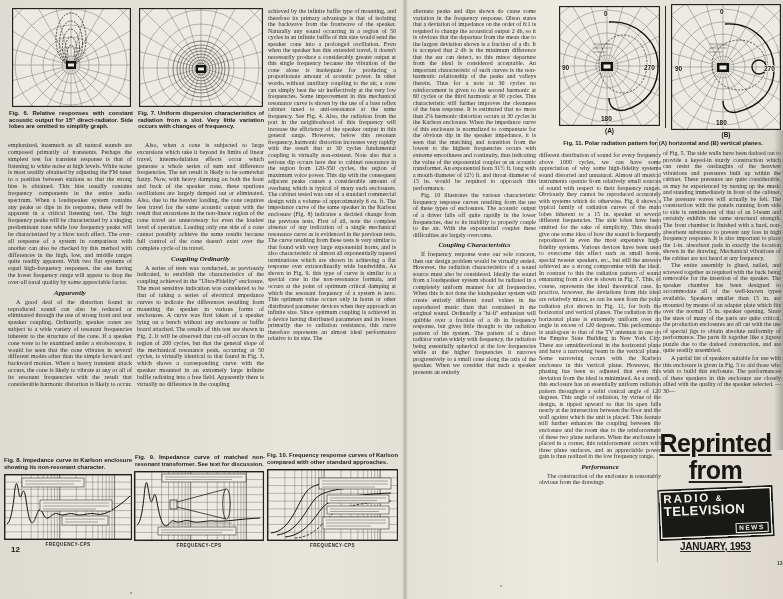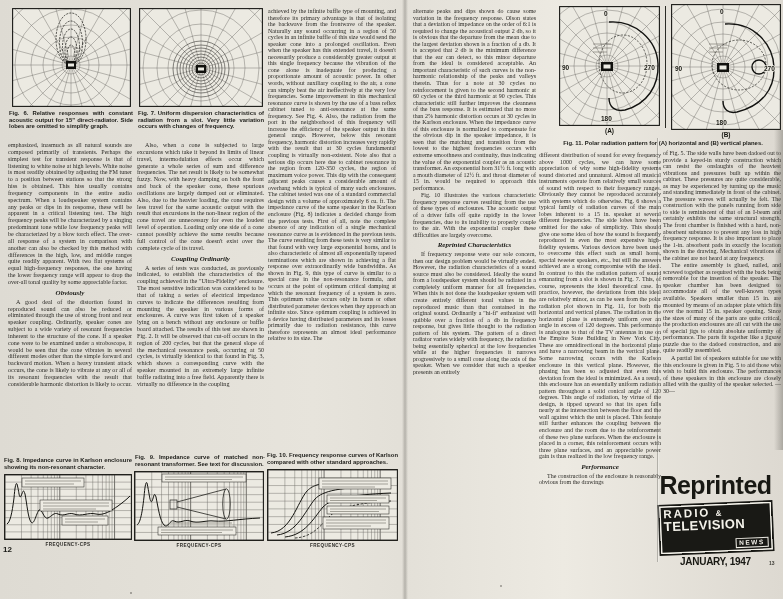--- a/index.html
+++ b/index.html
@@ -23,21 +23,21 @@
   svg .curve2{fill:none;stroke:#141410;stroke-width:.8;stroke-dasharray:2.5,1.5;}
   svg .lobe{fill:none;stroke:#22221e;stroke-width:.8;stroke-dasharray:2,1.2;}
   svg .ring{fill:none;stroke:#34332f;stroke-width:.6;}
   svg .bold{fill:none;stroke:#121210;stroke-width:1.4;}
   svg .dashed{fill:none;stroke:#22221e;stroke-width:.7;stroke-dasharray:2.2,1.4;}
   svg .ann{fill:#edebe3;stroke:#2a2a26;stroke-width:.55;}
   svg .annline{stroke:#555249;stroke-width:.5;}
   svg .ctr{fill:#11110e;}
   svg text.deg{font:bold 6.5px "Liberation Sans",sans-serif;fill:#15150f;paint-order:stroke;stroke:#eceae2;stroke-width:1.6px;}
   .figlab{font:bold 6.5px "Liberation Sans",sans-serif;text-align:center;color:#15150f;}
-  .pagenum{font:bold 8px "Liberation Sans",sans-serif;color:#1a1a16;}
+  .pagenum{font:bold 8px "Liberation Sans",sans-serif;color:#1a1a16;margin-left:8px;}
   .pagenum.small{font-size:5px;color:#44433d;}
   .gutter{background:linear-gradient(90deg,rgba(60,58,52,0) 0%,rgba(60,58,52,.28) 50%,rgba(60,58,52,0) 100%);}
   .crease{background:rgba(60,58,52,.30);box-shadow:1px 0 1px rgba(255,255,255,.35);}
   .smudge{background:linear-gradient(90deg,rgba(90,88,82,0),rgba(96,94,88,.40));}
   .reprint{text-align:center;}
   .reprint .rp{font:bold 25px/27px "Liberation Sans",sans-serif;color:#181813;letter-spacing:-.5px;margin:0;}
   .logobox{width:104px;margin:5px auto 0 auto;background:#191915;color:#f4f2ea;padding:3px 4px 2px 4px;
     box-shadow:inset 0 0 0 1.5px #f4f2ea,0 0 0 1.5px #191915;transform:rotate(-2.5deg);text-align:left;}
   .logo-r1{font:bold 11.5px/11px "Liberation Sans",sans-serif;letter-spacing:2px;}
   .logo-amp{font:bold 8px "Liberation Sans",sans-serif;letter-spacing:0;}
@@ -144,21 +144,21 @@
       <rect class="ctr" x="57" y="57" width="10" height="8"></rect>
       <rect x="59" y="59.5" width="6" height="3" fill="#ecebe3"></rect>
       <rect class="frame" x=".6" y=".6" width="122.8" height="97.8"></rect>
     </svg>
 
     <div class="abs caption" style="left:9px;top:110px;width:124px;">Fig. 6. Relative responses with constant acoustic output for 15" direct-radiator. Side lobes are omitted to simplify graph.</div>
     <div class="abs caption" style="left:138px;top:110px;width:126px;">Fig. 7. Uniform dispersion characteristics of radiation from a slot. Very little variation occurs with changes of frequency.</div>
 
     <div class="abs bodytext" style="left:8px;top:142px;width:124px;height:313px;">
       <p>emphasized, inasmuch as all natural sounds are composed primarily of transients. Perhaps the simplest test for transient response is that of listening to white noise at high levels. White noise is most readily obtained by adjusting the FM tuner to a position between stations so that the strong hiss is obtained. This hiss usually contains frequency components in the entire audio spectrum. When a loudspeaker system contains any peaks or dips in its response, these will be apparent in a critical listening test. The high frequency peaks will be characterized by a singing predominant tone while low frequency peaks will be characterized by a blow torch effect. The over-all response of a system in comparison with another can also be checked by this method with differences in the high, low, and middle ranges quite readily apparent. With two flat systems of equal high-frequency responses, the one having the lower frequency range will appear to drop the over-all tonal quality by some appreciable factor.</p>
-      <h4 class="colhead">Obviously</h4>
+      <h4 class="colhead">Apparently</h4>
       <p class="indent">A good deal of the distortion found in reproduced sound can also be reduced or eliminated through the use of strong front and rear speaker coupling. Ordinarily, speaker cones are subject to a wide variety of resonant frequencies inherent to the structure of the cone. If a speaker cone were to be examined under a stroboscope, it would be seen that the cone vibrates in several different modes other than the simple forward and backward motion. When a heavy transient attack occurs, the cone is likely to vibrate at any or all of its resonant frequencies with the result that considerable harmonic distortion is likely to occur.</p>
     </div>
 
     <div class="abs bodytext" style="left:137px;top:142px;width:127px;height:311px;">
       <p class="indent">Also, when a cone is subjected to large excursions which take it beyond its limits of linear travel, intermodulation effects occur which generate a whole series of sum and difference frequencies. The net result is likely to be somewhat fuzzy. Now, with heavy damping on both the front and back of the speaker cone, these spurious oscillations are largely damped out or eliminated. Also, due to the heavier loading, the cone requires less travel for the same acoustic output with the result that excursions in the non-linear region of the cone travel are unnecessary for even the loudest level of operation. Loading only one side of a cone cannot possibly achieve the same results because full control of the cone doesn't exist over the complete cycle of its travel.</p>
       <h4 class="colhead">Coupling Ordinarily</h4>
       <p class="indent">A series of tests was conducted, as previously indicated, to establish the characteristics of the coupling achieved in the "Ultra-Fidelity" enclosure. The most sensitive indication was considered to be that of taking a series of electrical impedance curves to indicate the differences resulting from mounting the speaker in various forms of enclosures. A curve was first taken of a speaker lying on a bench without any enclosure or baffle board attached. The results of this test are shown in Fig. 2. It will be observed that cut-off occurs in the region of 200 cycles, but that the general slope of the mechanical resonance peak, occurring at 50 cycles, is virtually identical to that found in Fig. 3, which shows a corresponding curve with the speaker mounted in an extremely large infinite baffle radiating into a free field. Apparently there is virtually no difference in the coupling</p>
     </div>
 
     <div class="abs bodytext tight" style="left:268px;top:8px;width:128px;height:442px;">
@@ -324,21 +324,21 @@
       <rect class="frame" x=".6" y=".6" width="129.8" height="70.8"></rect>
     </svg>
     <div class="abs axislabel" style="left:267px;top:543px;width:131px;">FREQUENCY-CPS</div>
   </div>
 
   <div>
 
     <div class="abs bodytext tight" style="left:413px;top:8px;width:123px;height:572px;">
       <p>alternate peaks and dips shown do cause some variation in the frequency response. Olson states that a deviation of impedance on the order of 6:1 is required to change the acoustical output 2 db, so it is obvious that the departure from the mean due to the largest deviation shown is a fraction of a db. It is accepted that 2 db is the minimum difference that the ear can detect, so this minor departure from the ideal is considered acceptable. An important characteristic of such curves is the non-harmonic relationship of the peaks and valleys therein. Thus for a note at 30 cycles no reinforcement is given to the second harmonic at 60 cycles or the third harmonic at 90 cycles. This characteristic still further improves the cleanness of the bass response. It is estimated that no more than 2% harmonic distortion occurs at 30 cycles in the Karlson enclosure. When the impedance curve of this enclosure is normalized to compensate for the obvious dip in the speaker impedance, it is seen that the matching and transition from the lowest to the highest frequencies occurs with extreme smoothness and continuity, thus indicating the value of the exponential coupler as an acoustic transformer. An exponential horn 31½ ft. long with a mouth diameter of 12½ ft. and throat diameter of 15 in. would be required to approach this performance.</p>
       <p class="indent">Fig. 10 illustrates the various characteristic frequency response curves resulting from the use of these types of enclosures. The acoustic output of a driver falls off quite rapidly in the lower frequencies, due to its inability to properly couple to the air. With the exponential coupler these difficulties are largely overcome.</p>
-      <h4 class="colhead">Reprinted Characteristics</h4>
+      <h4 class="colhead">Coupling Characteristics</h4>
       <p class="indent">If frequency response were our sole concern, then our design problem would be virtually ended. However, the radiation characteristics of a sound source must also be considered. Ideally the sound from a loudspeaker system should be radiated in a completely uniform manner for all frequencies. When this is not done the loudspeaker system will create entirely different tonal values in the reproduced music than that contained in the original sound. Ordinarily a "hi-fi" enthusiast will quibble over a fraction of a db in frequency response, but gives little thought to the radiation pattern of his system. The pattern of a direct radiator varies widely with frequency, the radiation being essentially spherical at the low frequencies while at the higher frequencies it narrows progressively to a small cone along the axis of the speaker. When we consider that such a speaker presents an entirely</p>
     </div>
 
     <svg class="polar" style="left:559px;top:6px;width:101px;height:120px" viewBox="0 0 101 120">
         <g class="grid">
           <line x1="48" y1="60" x2="166" y2="60"></line>
           <line x1="48" y1="60" x2="161.97924750211007" y2="90.54064732209744"></line>
           <line x1="48" y1="60" x2="150.19099764656377" y2="119"></line>
           <line x1="48" y1="60" x2="131.4386001800126" y2="143.4386001800126"></line>
           <line x1="48" y1="60" x2="107.00000000000001" y2="162.19099764656374"></line>
@@ -447,28 +447,29 @@
       <h4 class="colhead">Performance</h4>
       <p class="indent">The construction of the enclosure is reasonably obvious from the drawings</p>
     </div>
 
     <div class="abs bodytext tight" style="left:663px;top:150px;width:118px;height:296px;">
       <p>of Fig. 5. The side walls have been dadoed out to provide a keyed-in sturdy construction which can resist the onslaughts of the heaviest vibrations and pressures built up within the cabinet. These pressures are quite considerable, as may be experienced by turning up the music and standing immediately in front of the cabinet. The pressure waves will actually be felt. The construction with the panels running from side to side is reminiscent of that of an I-beam and certainly exhibits the same structural strength. The front chamber is finished with a hard, non-absorbent substance to prevent any loss in high frequency response. It is also important to place the 1-in. absorbent pads in exactly the location shown in the drawing. Mechanical vibrations of the cabinet are not heard at any frequency.</p>
       <p class="indent">The entire assembly is glued, nailed, and screwed together as required with the back being removable for the insertion of the speaker. The speaker chamber has been designed to accommodate all of the well-known types available. Speakers smaller than 15 in. are mounted by means of an adapter plate which fits over the normal 15 in. speaker opening. Since the sizes of many of the parts are quite critical, the production enclosures are all cut with the use of special jigs to obtain absolute uniformity of performance. The parts fit together like a jigsaw puzzle due to the dadoed construction, and are quite readily assembled.</p>
       <p class="indent">A partial list of speakers suitable for use with this enclosure is given in Fig. 5 to aid those who wish to build this enclosure. The performances of these speakers in this enclosure are closely allied with the quality of the speaker selected.  —30—</p>
     </div>
 
-    <div class="abs reprint" style="left:650px;top:472px;width:131px;">
+    <div class="abs reprint" style="left:650px;top:430px;width:131px;text-decoration:underline;">
       <div class="rp">Reprinted</div>
+      <div class="rp">from</div>
       <div class="logobox">
         <div class="logo-r1"><span>RADIO</span> <span class="logo-amp">&amp;</span></div>
         <div class="logo-r2">TELEVISION</div>
         <div class="logo-r3"><span class="logo-news">NEWS</span></div>
       </div>
-      <div class="date">JANUARY, 1947</div>
+      <div class="date">JANUARY, 1953</div>
     </div>
     <div class="abs pagenum small" style="left:769px;top:560px;">13</div>
   </div>
 
   <div class="abs gutter" style="left:402px;top:0;width:6px;height:599px;"></div>
   <div class="abs crease" style="left:657px;top:138px;width:1px;height:424px;"></div>
   <div class="abs smudge" style="right:0;top:130px;width:9px;height:320px;"></div>
   <div class="abs speck" style="left:500px;top:585px;width:2px;height:2px;"></div>
   <div class="abs speck" style="left:130px;top:592px;width:2px;height:1.5px;"></div>
 

